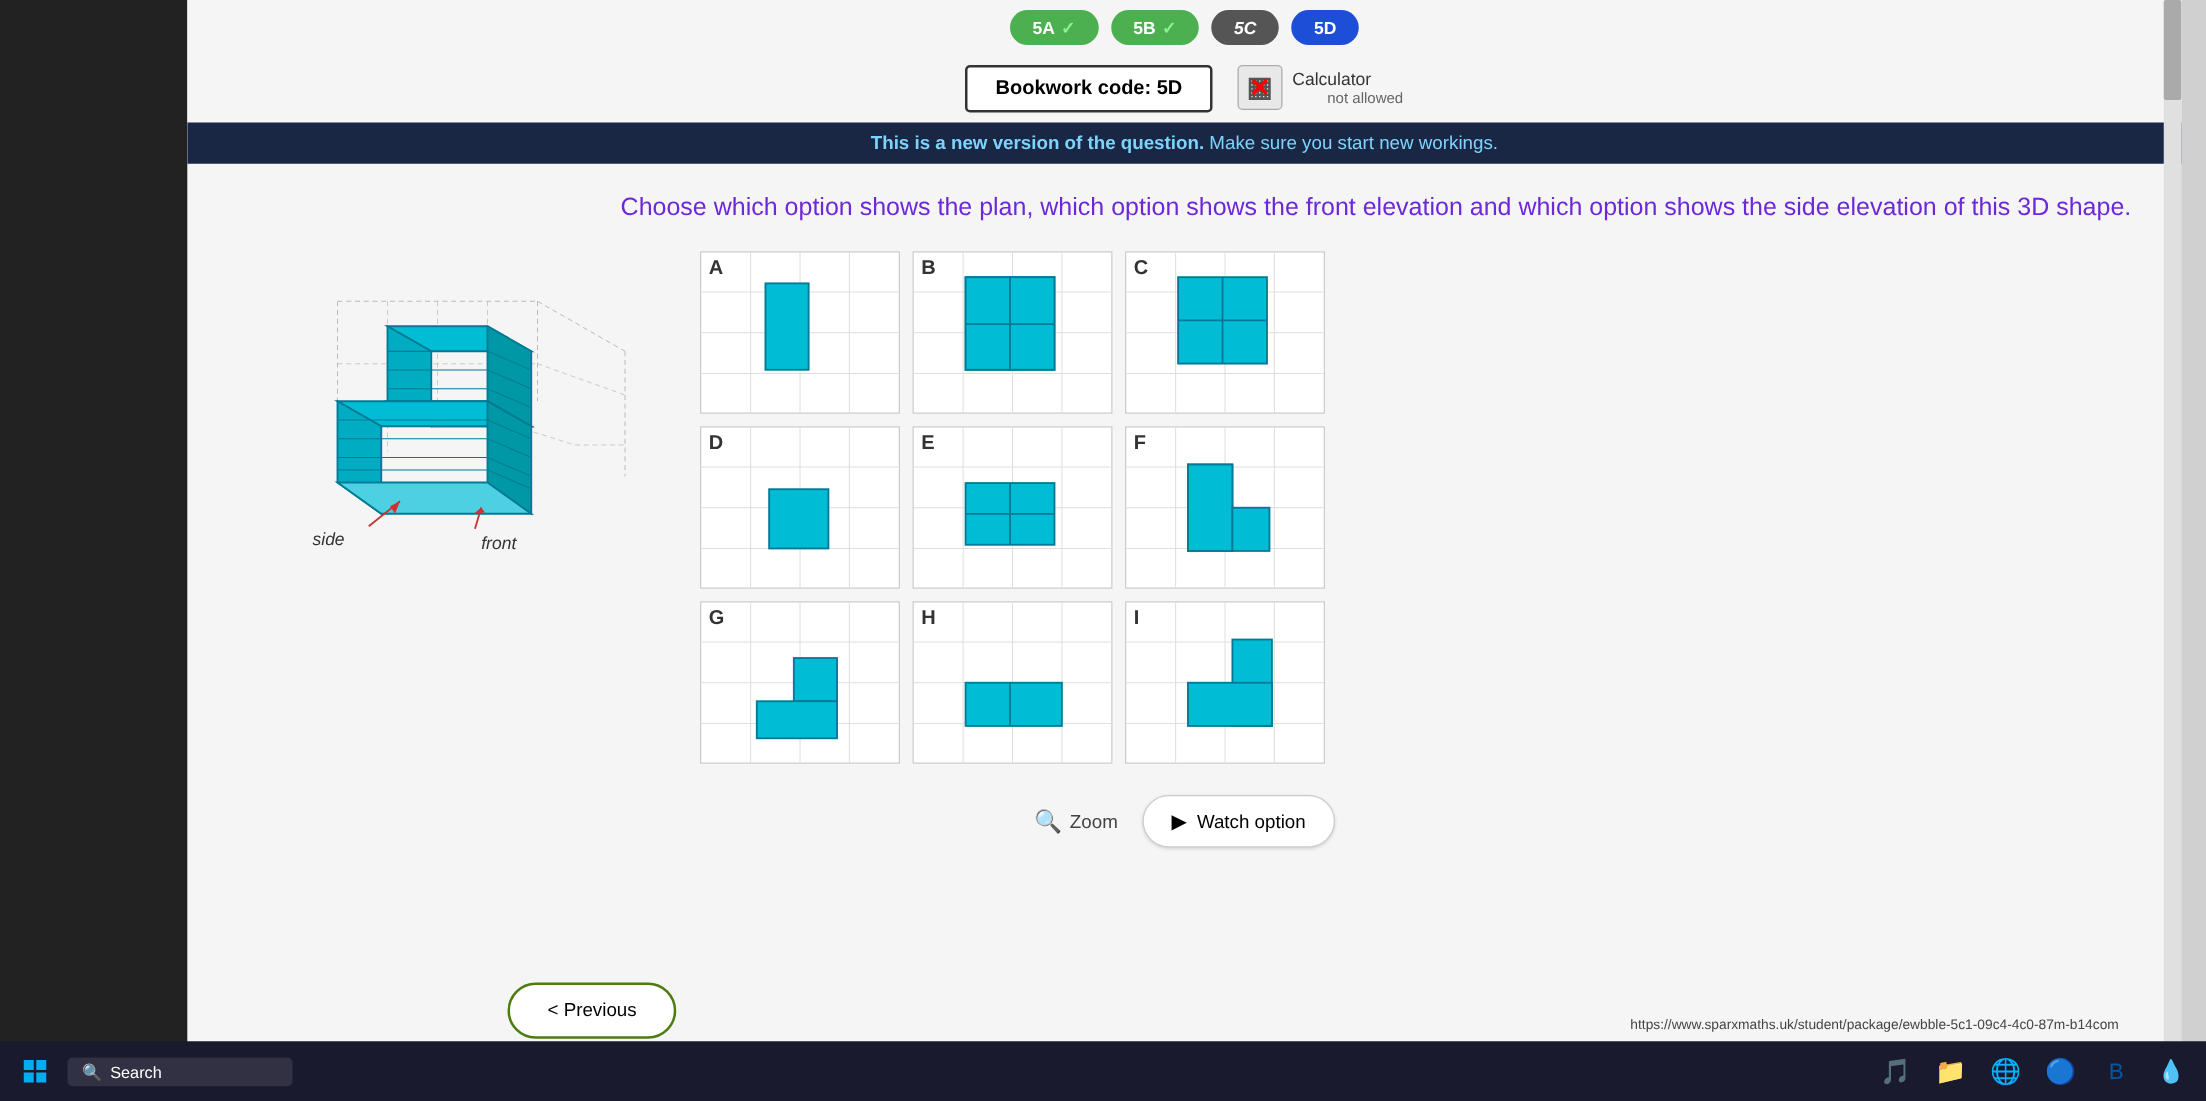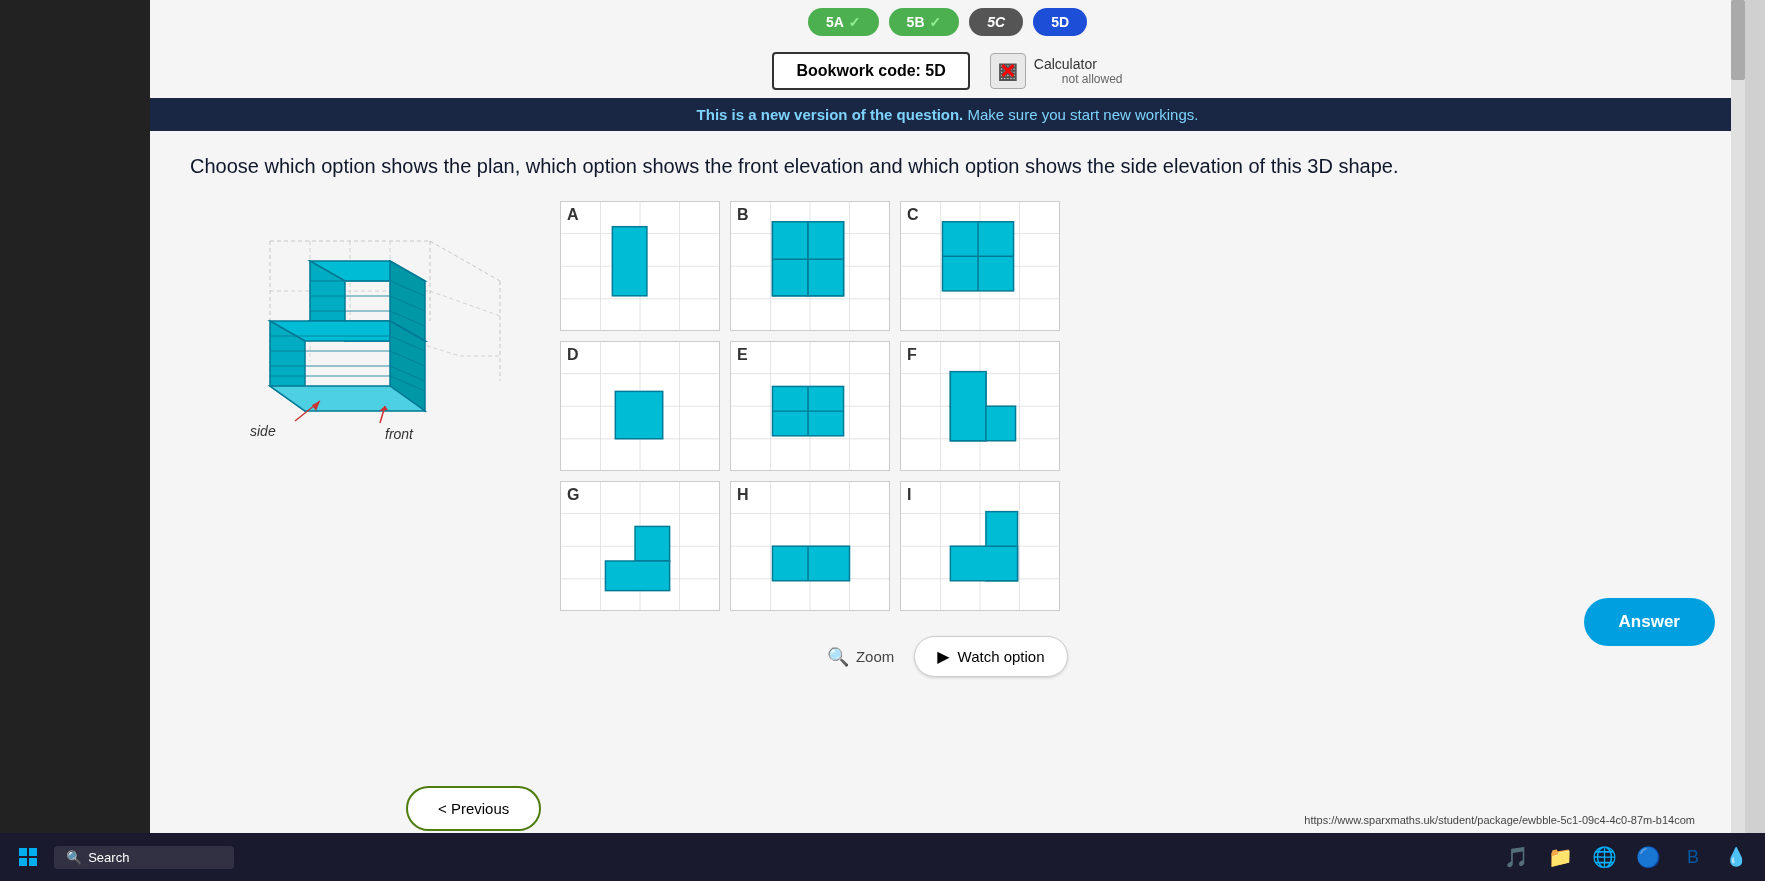--- a/index.html
+++ b/index.html
@@ -38,21 +38,21 @@
       cursor: pointer;
       display: flex;
       align-items: flex-start;
       gap: 5px;
     }
     .tab-btn .check { color: #90EE90; }
 
     
     .bookwork-row {
       display: flex;
-      align-items: center;
+      align-items: flex-start;
       justify-content: center;
       gap: 20px;
       padding: 8px 20px;
       background: #f5f5f5;
     }
     .bookwork-box {
       border: 2px solid #333;
       padding: 8px 22px;
       font-size: 16px;
       font-weight: bold;
@@ -93,25 +93,25 @@
       background: #1a2744;
       color: #7dd3fc;
       text-align: center;
       padding: 8px 20px;
       font-size: 15px;
     }
     .new-version-banner strong { font-weight: bold; }
 
     
     .question-text {
-      text-align: left;
+      text-align: right;
       font-size: 20px;
       padding: 20px 40px 10px;
       line-height: 1.5;
-      color: #0f172a;
+      color: #6d28d9;
     }
 
     
     .question-body {
       display: flex;
       padding: 10px 40px;
       gap: 30px;
       align-items: flex-start;
     }
 
@@ -544,21 +544,20 @@
     <button class="zoom-btn">
       <span style="font-size:18px;">🔍</span>
       <span>Zoom</span>
     </button>
     <button class="watch-video-btn">
       <span style="font-size:16px;">▶</span>
       <span>Watch option</span>
     </button>
   </div>
 
-  <button class="answer-btn">Answer</button>
 
   <button class="prev-btn">&lt; Previous</button>
 
   <div class="url-bar">https://www.sparxmaths.uk/student/package/ewbble-5c1-09c4-4c0-87m-b14com</div>
 
   <div class="scrollbar">
     <div class="scrollbar-thumb"></div>
   </div>
 
 </div>

